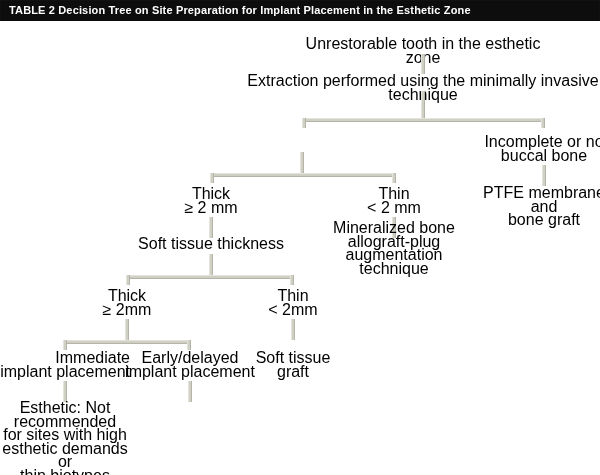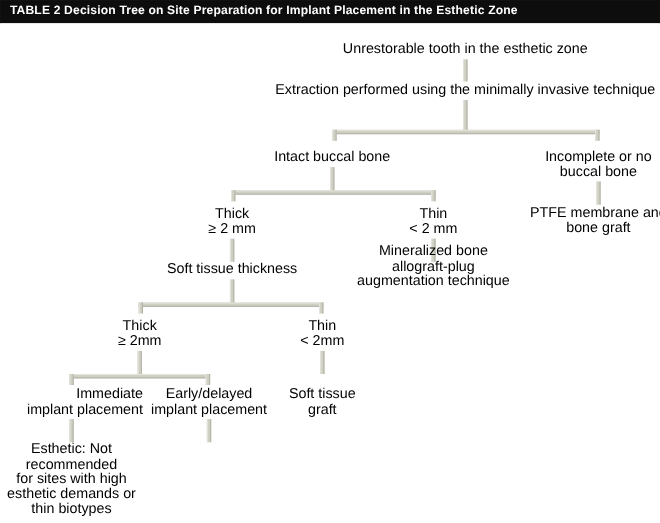--- a/index.html
+++ b/index.html
@@ -36,21 +36,21 @@
   }
   
   #tree{
     position:absolute;left:0;top:21px;
     width:600px;height:454px;
   }
   
   .node{
     position:absolute;
     text-align:center;
-    font-size:13px;
+    font-size:16px;
     line-height:13.5px;
     color:#000000;
     white-space:pre-line;
     transform:translateX(-50%);
   }
   
   .vline{
     position:absolute;
     width:4px;
     background:#cfcfc3;
@@ -93,21 +93,20 @@
 
     <div class="vline" style="left:423px;top:33px;height:20px;"></div>
 
     <div class="node" style="left:423px;top:53px;width:380px;">Extraction performed using the minimally invasive technique</div>
 
     <div class="vline" style="left:423px;top:70px;height:29px;"></div>
     <div class="hline" style="left:302px;top:97px;width:243px;"></div>
     <div class="stub" style="left:304px;top:97px;height:10px;"></div>
     <div class="stub" style="left:543px;top:97px;height:10px;"></div>
 
-    <div class="node" style="left:302px;top:114px;width:170px;">Intact buccal bone</div>
 
     <div class="node" style="left:544px;top:114px;width:130px;">Incomplete or no
 buccal bone</div>
 
     <div class="vline" style="left:302px;top:131px;height:23px;"></div>
     <div class="hline" style="left:210px;top:152px;width:186px;"></div>
     <div class="stub" style="left:212px;top:152px;height:10px;"></div>
     <div class="stub" style="left:394px;top:152px;height:10px;"></div>
 
     <div class="vline" style="left:544px;top:144px;height:21px;"></div>

